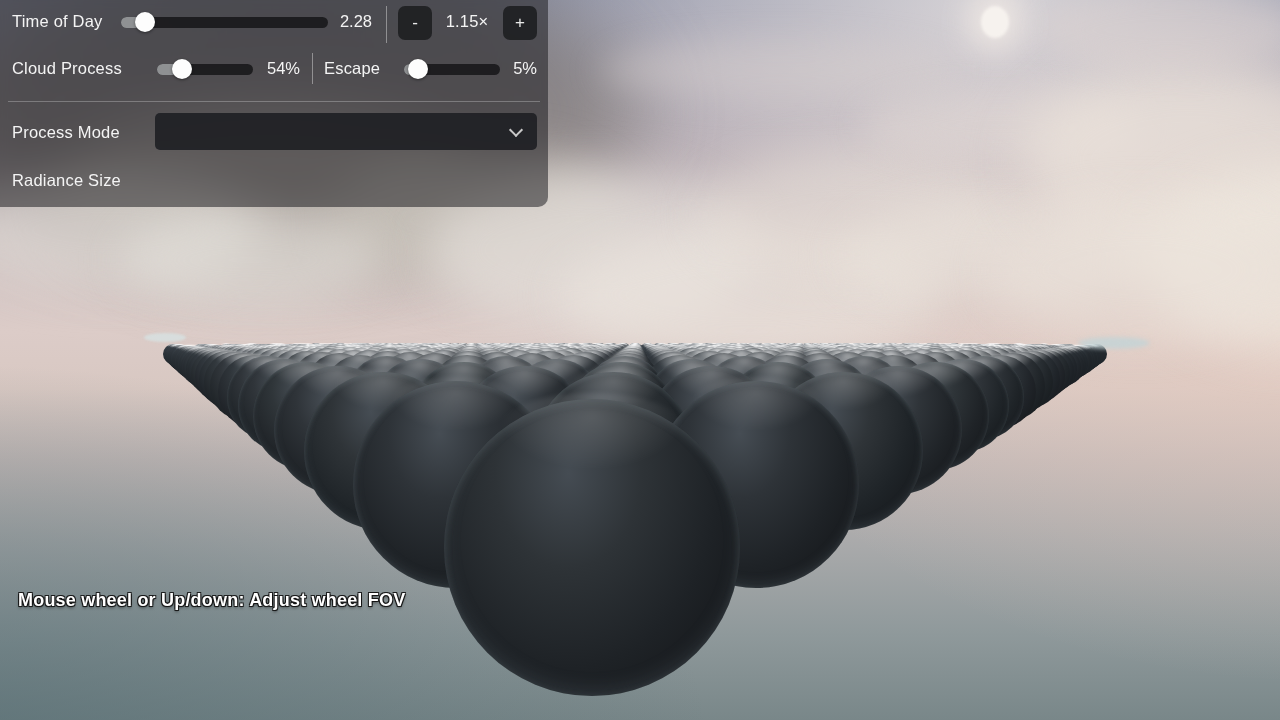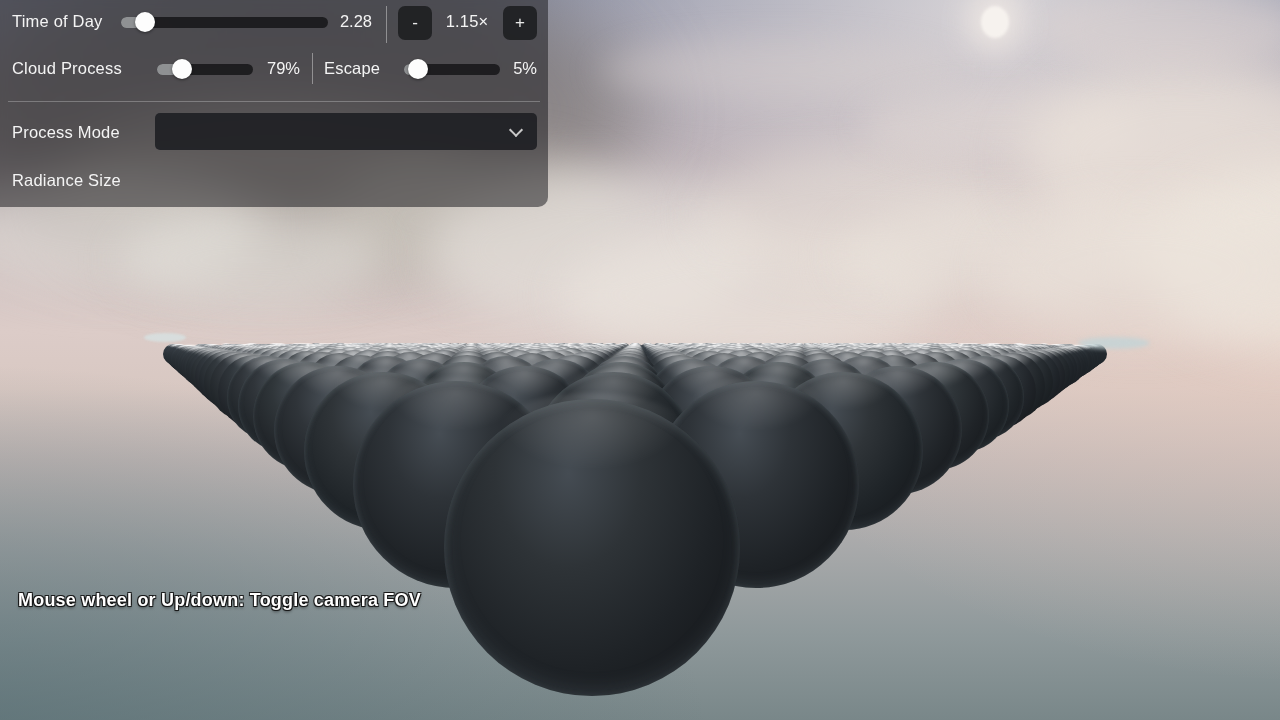--- a/index.html
+++ b/index.html
@@ -2461,21 +2461,21 @@
 
     <button class="sqbtn" style="left:398px;top:6px">-</button>
     <span class="lbl" style="left:434px;top:12px;width:66px;text-align:center">1.15×</span>
     <button class="sqbtn" style="left:503px;top:6px">+</button>
 
     <span class="lbl" style="left:12px;top:59px">Cloud Process</span>
     <div class="slider" style="left:157px;top:64px;width:96px">
       <div class="fill" style="width: 25.2px;"></div>
       <div class="thumb" style="left: 15.2px;"></div>
     </div>
-    <span class="val" style="left:255px;top:59px;width:45px">79%</span>
+    <span class="val" style="left:255px;top:59px;width:45px">54%</span>
 
     <div class="vdiv" style="left:312px;top:53px;height:31px"></div>
 
     <span class="lbl" style="left:324px;top:59px">Escape</span>
     <div class="slider" style="left:404px;top:64px;width:96px">
       <div class="fill" style="width: 13.8px;"></div>
       <div class="thumb" style="left: 3.8px;"></div>
     </div>
     <span class="val" style="left:504px;top:59px;width:33px">5%</span>
 
@@ -2483,16 +2483,16 @@
 
     <span class="lbl" style="left:12px;top:123px">Process Mode</span>
     <div class="select" style="left:155px;top:113px;width:382px;height:37px">
       <span class="chev"></span>
     </div>
 
     <span class="lbl" style="left:12px;top:171px">Radiance Size</span>
   </div>
 
   <div class="help">
-    <div>Mouse wheel or Up/down: Toggle camera FOV</div>
+    <div>Mouse wheel or Up/down: Adjust wheel FOV</div>
   </div>
 
 </div>
 
 </body></html>

